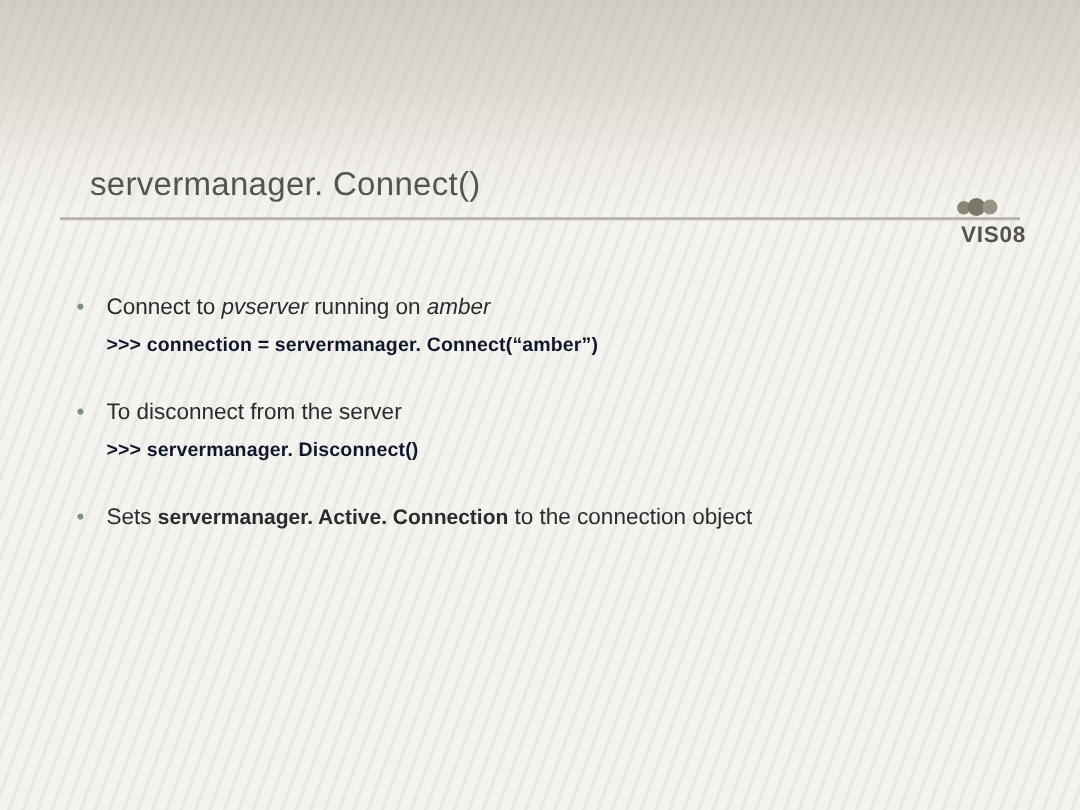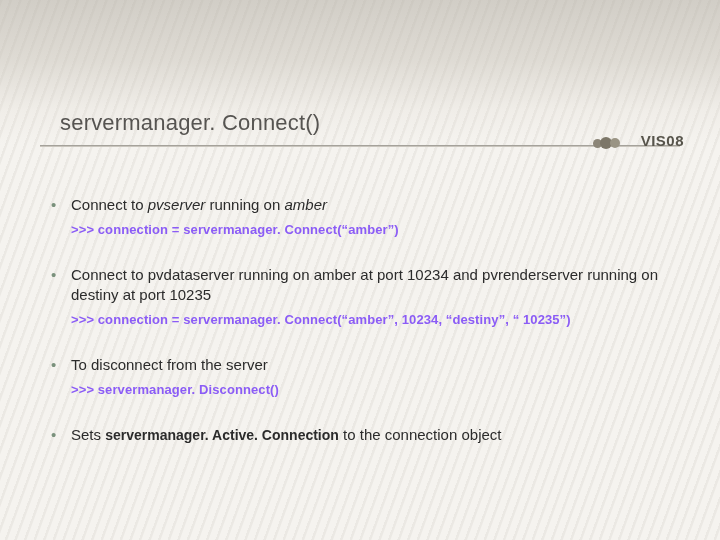--- a/index.html
+++ b/index.html
@@ -47,22 +47,23 @@
     width: 640px;
     height: 0;
     border-top: 1px solid #a5a29b;
     border-bottom: 1px solid #c9c5bd;
   }
   .logo {
     position: absolute;
     right: 36px;
     top: 132px;
     display: flex;
-    align-items: flex-end;
-    gap: 20px;
+    align-items: flex-start;
+    gap: 4px;
+    flex-direction: column;
   }
   .logo-bubbles {
     display: flex;
     align-items: center;
   }
   .logo-bubble {
     width: 9px; height: 9px;
     border-radius: 50%;
     background: #8c8678;
     margin-right: -2px;
@@ -100,21 +101,21 @@
     position: absolute;
     left: 4px;
     top: 0;
     color: #7a917c;
     font-size: 15px;
   }
   .code-line {
     margin-top: 6px;
     font-size: 13px;
     font-weight: 700;
-    color: #8b5cf6;
+    color: #0f172a;
     letter-spacing: 0.1px;
     font-family: Arial, Helvetica, sans-serif;
   }
   .italic { font-style: italic; }
   .inline-bold { font-weight: 700; font-size: 14px; }
 </style>
 </head>
 <body>
 
 <div class="slide">
@@ -135,24 +136,20 @@
   <div class="content">
     <ul class="outer">
 
       <li>
         <span>
           <span>Connect to </span><span class="italic">pvserver</span><span> running on </span><span class="italic">amber</span><span></span>
         </span>
         <div class="code-line">&gt;&gt;&gt; connection = servermanager. Connect(“amber”)</div>
       </li>
 
-      <li>
-        <span>Connect to pvdataserver running on amber at port 10234 and pvrenderserver running on destiny at port 10235</span>
-        <div class="code-line">&gt;&gt;&gt; connection = servermanager. Connect(“amber”, 10234, “destiny”, “ 10235”)</div>
-      </li>
 
       <li>
         <span>To disconnect from the server</span>
         <div class="code-line">&gt;&gt;&gt; servermanager. Disconnect()</div>
       </li>
 
       <li>
         <span>
           <span>Sets </span><span class="inline-bold">servermanager. Active. Connection</span><span> to the connection object</span>
         </span>

